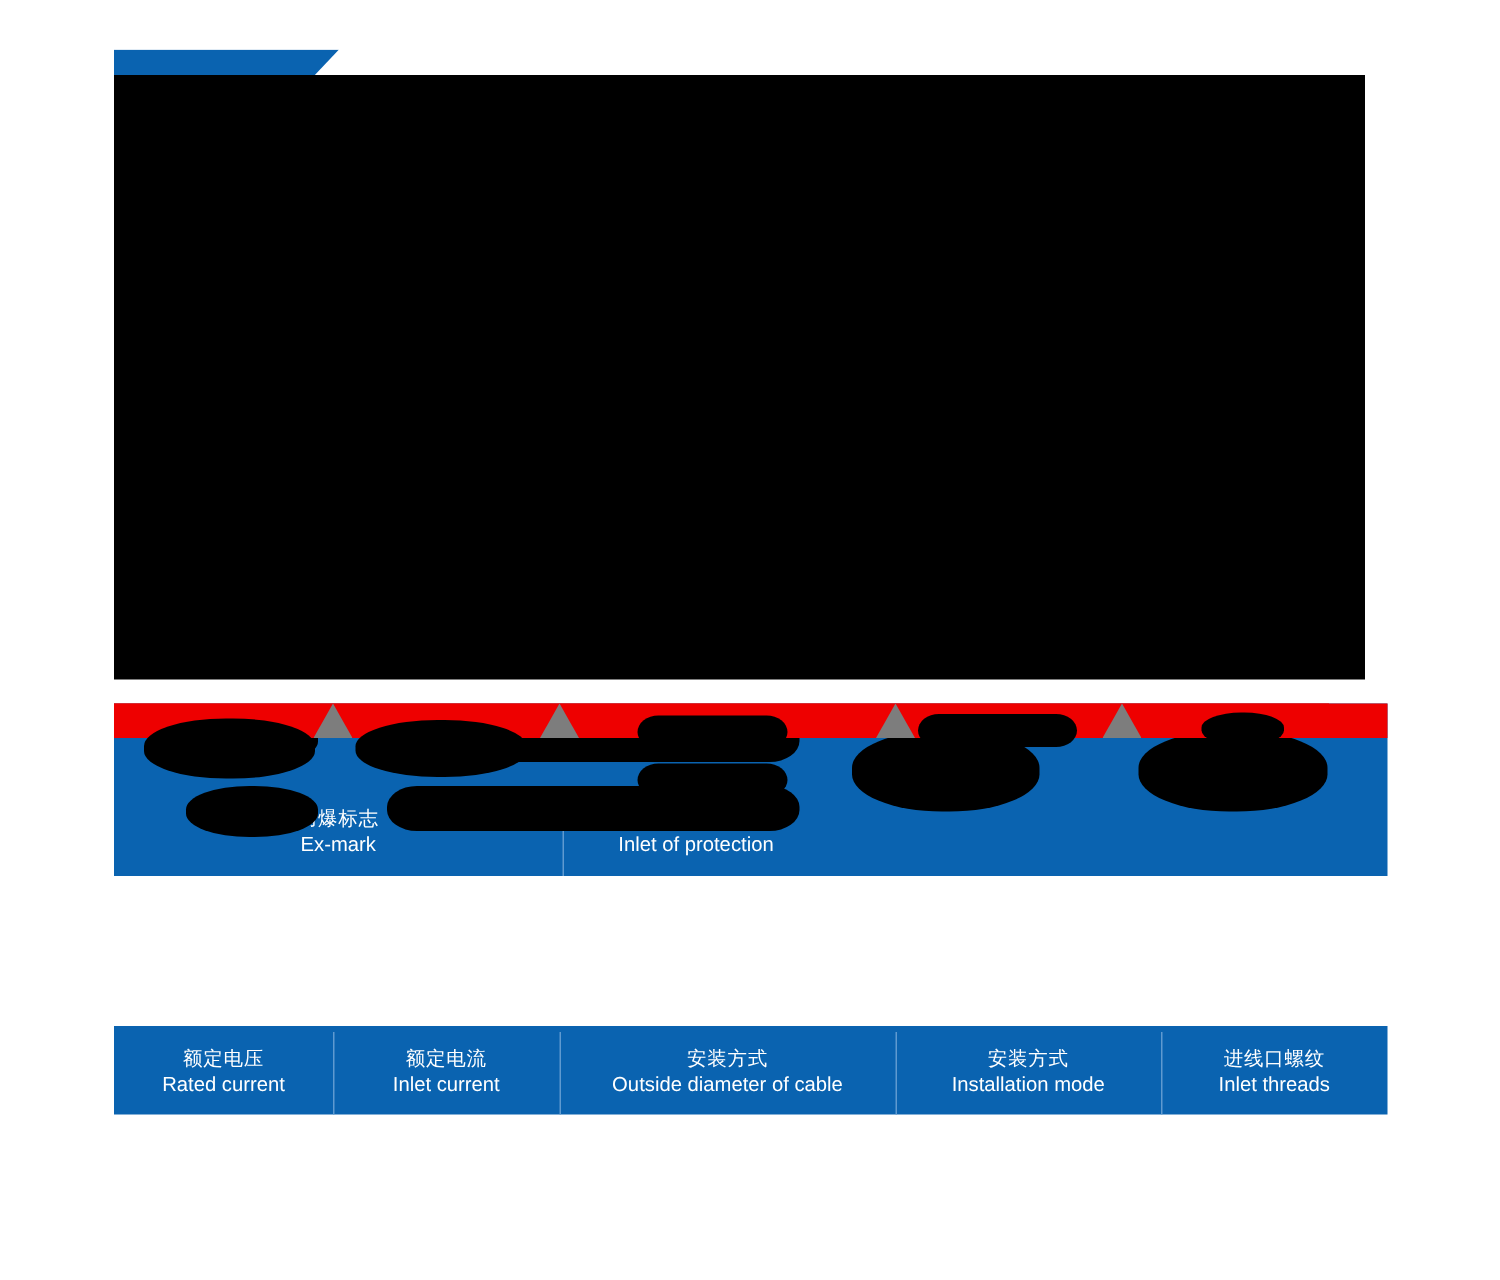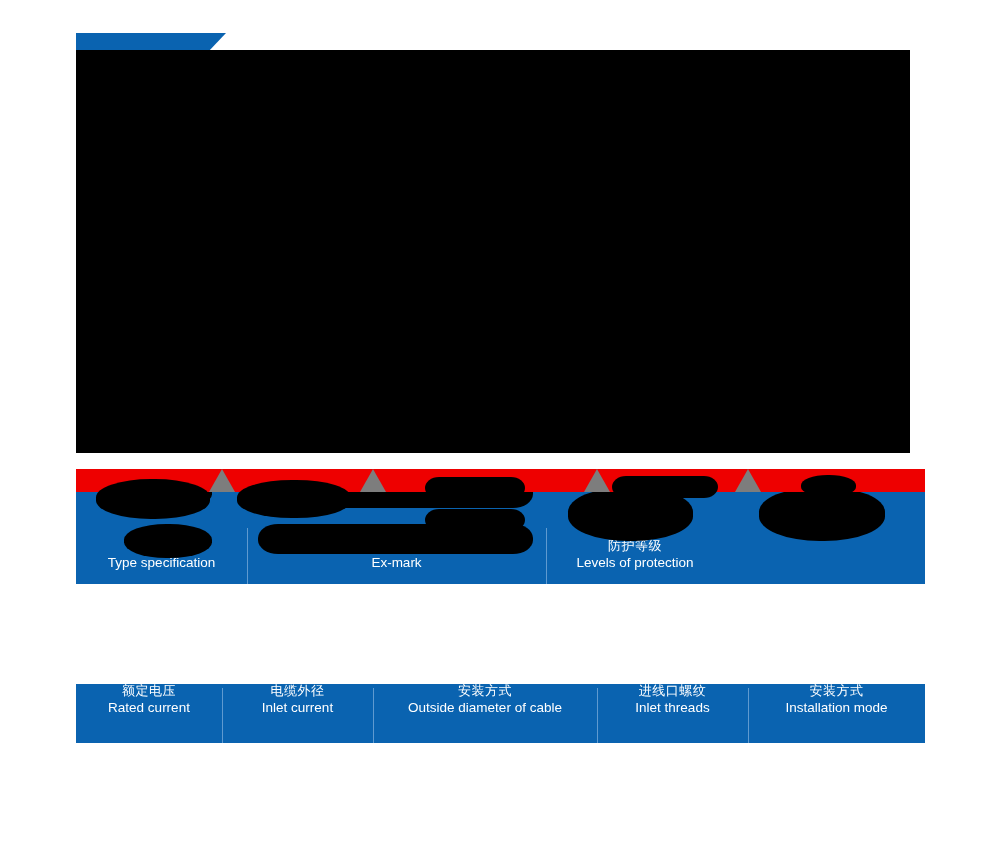--- a/index.html
+++ b/index.html
@@ -38,21 +38,21 @@
 
   
   #row1-values{height:100px;}
   #row1-red{position:absolute;left:0;top:0;width:810px;height:23px;
       background:#ee0000;}
   #row1-gray{position:absolute;left:0;top:0;width:849px;height:100px;
       background:#7d7d7d;z-index:-1;}
 
   
   #row2-header{height:59px;}
-  #row2-header .hdr-cell{padding-bottom:26px;}
+  #row2-header .hdr-cell{padding-bottom:11px;}
   #row2-header .hdr-cell + .hdr-cell::before{top:4px;height:55px;}
 
   
   #row2-values{height:71px;}
   #row2-red{position:absolute;left:0;top:0;width:849px;height:23px;
       background:#ee0000;}
   #row2-gray{position:absolute;left:0;top:0;width:849px;height:71px;
       background:#7d7d7d;z-index:-1;}
 
   
@@ -72,31 +72,27 @@
     <span id="masthead-tab-text"></span>
   </div>
   <div id="masthead-body">
     <span id="masthead-body-text"></span>
   </div>
 </div>
 
 <div id="spec-table">
 
   <div class="band-blue" id="row1-header">
-    <div class="hdr-cell" style="width:171px">
-      <span class="hdr-zh">型号规格</span>
-      <span class="hdr-en">Type specification</span>
-    </div>
     <div class="hdr-cell" style="width:299px">
       <span class="hdr-zh">防爆标志</span>
       <span class="hdr-en">Ex-mark</span>
     </div>
     <div class="hdr-cell" style="width:178px">
       <span class="hdr-zh">防护等级</span>
-      <span class="hdr-en">Levels of protection</span>
+      <span class="hdr-en">Inlet of protection</span>
     </div>
   </div>
 
   <div id="row1-values">
     <div id="row1-gray"></div>
     <div id="row1-red"></div>
 
     <div class="notch" style="left:158px"></div>
     <div class="notch" style="left:457px"></div>
     <div class="notch" style="left:635px"></div>
@@ -123,34 +119,34 @@
       <span class="blob-text"></span>
       </div>
   </div>
 
   <div class="band-blue" id="row2-header">
     <div class="hdr-cell" style="width:146px">
       <span class="hdr-zh">额定电压</span>
       <span class="hdr-en">Rated current</span>
     </div>
     <div class="hdr-cell" style="width:151px">
-      <span class="hdr-zh">电缆外径</span>
+      <span class="hdr-zh">额定电流</span>
       <span class="hdr-en">Inlet current</span>
     </div>
     <div class="hdr-cell" style="width:224px">
       <span class="hdr-zh">安装方式</span>
       <span class="hdr-en">Outside diameter of cable</span>
     </div>
+    <div class="hdr-cell" style="width:177px">
+      <span class="hdr-zh">安装方式</span>
+      <span class="hdr-en">Installation mode</span>
+    </div>
     <div class="hdr-cell" style="width:151px">
       <span class="hdr-zh">进线口螺纹</span>
       <span class="hdr-en">Inlet threads</span>
-    </div>
-    <div class="hdr-cell" style="width:177px">
-      <span class="hdr-zh">安装方式</span>
-      <span class="hdr-en">Installation mode</span>
     </div>
   </div>
 
   <div id="row2-values">
     <div id="row2-gray"></div>
     <div id="row2-red"></div>
 
     <div class="notch" style="left:133px"></div>
     <div class="notch" style="left:284px"></div>
     <div class="notch" style="left:508px"></div>

